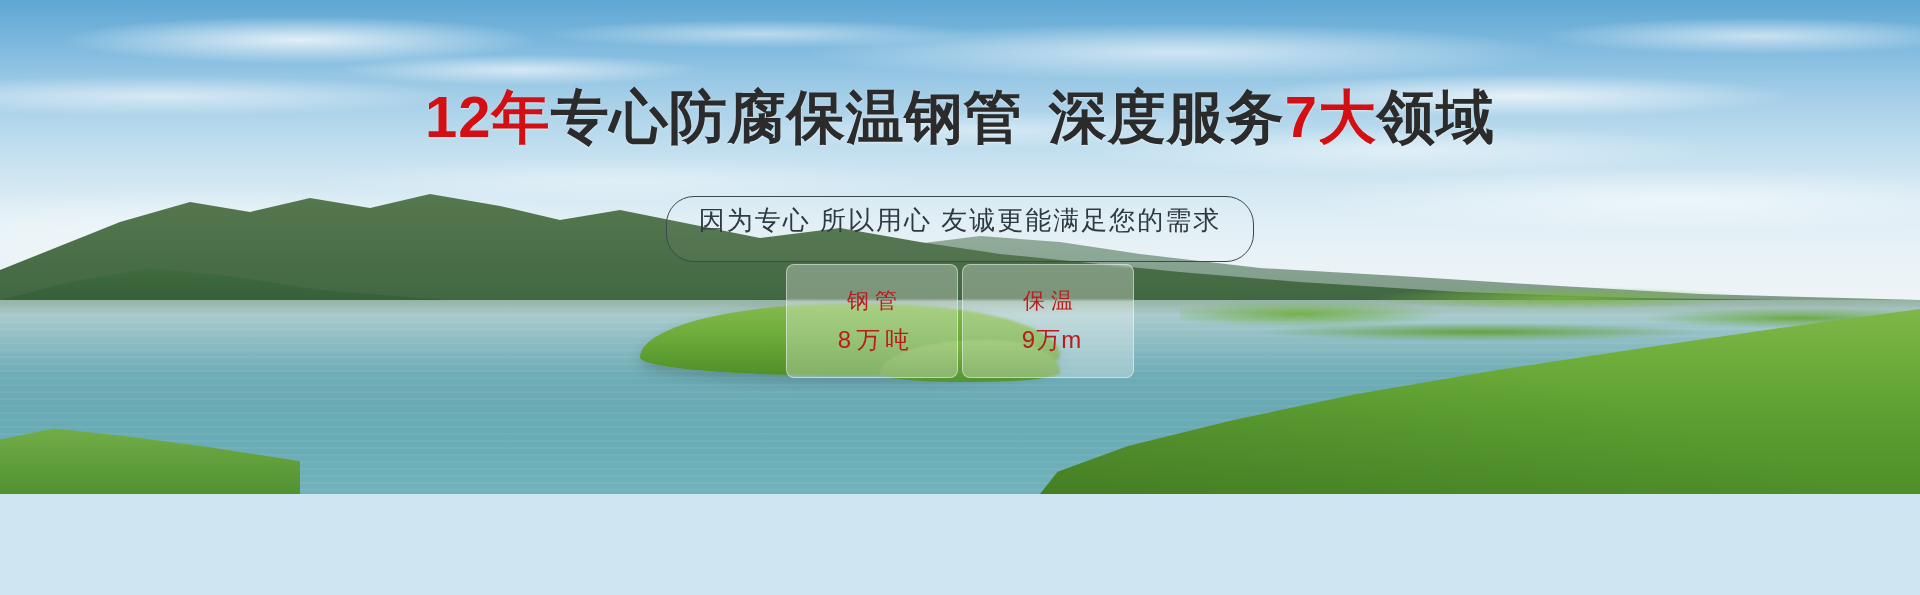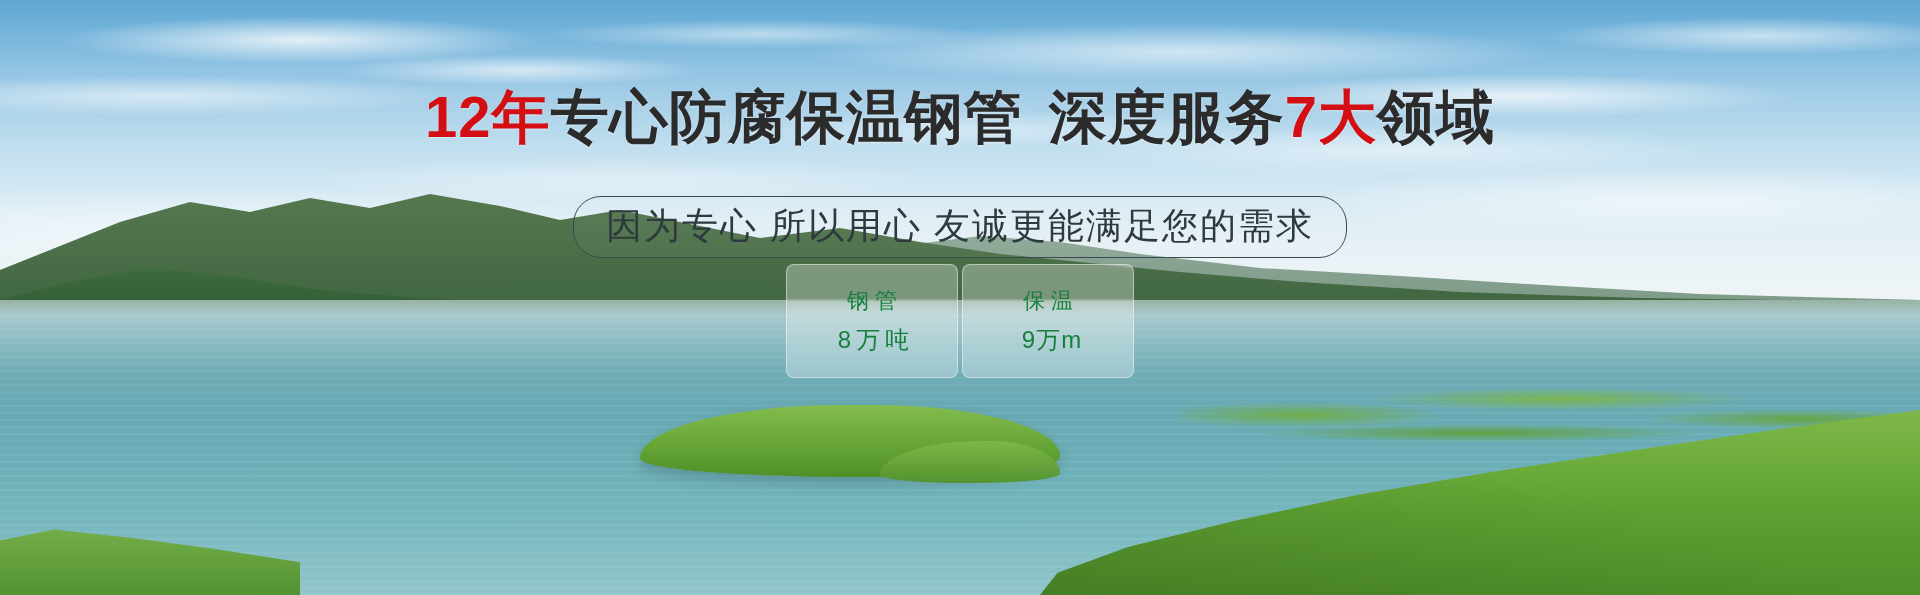--- a/index.html
+++ b/index.html
@@ -5,21 +5,21 @@
   * { margin:0; padding:0; box-sizing:border-box; }
   html,body { width:1920px; height:595px; overflow:hidden; }
   body {
     font-family:"Liberation Sans","DejaVu Sans",sans-serif;
     background:#cfe6f2;
   }
 
   
   .banner {
     position:relative;
-    width:1920px; height:595px;
+    width:1920px; height:494px;
     overflow:hidden;
   }
 
   
   .sky {
     position:absolute; left:0; top:0; width:1920px; height:330px;
     background:
       linear-gradient(180deg,
         #5fa6d4 0%,
         #73b3da 9%,
@@ -140,22 +140,22 @@
   }
   .headline .gap { display:inline-block; width:26px; }
 
   .subtitle-wrap {
     position:absolute; top:196px; left:0; width:1920px;
     display:flex; justify-content:center;
   }
   .subtitle {
     border:1.6px solid #3b4a4e;
     border-radius:28px;
-    padding:9px 32px 11px;
-    font-size:36px;
+    padding:9px 32px 26px;
+    font-size:26px;
     line-height:1.1;
     color:#2f3a3e;
     letter-spacing:2px;
     white-space:nowrap;
     background:rgba(255,255,255,.04);
   }
 
   
   .cards {
     position:absolute; top:264px; left:0; width:1920px;
@@ -164,21 +164,21 @@
   }
   .card {
     width:172px; height:114px;
     border-radius:8px;
     background:rgba(255,255,255,.30);
     border:1px solid rgba(255,255,255,.45);
     backdrop-filter:blur(1px);
     display:flex; flex-direction:column;
     align-items:center; justify-content:center;
     gap:16px;
-    color:#15803d;
+    color:#b91c1c;
   }
   .card .label {
     font-size:22px; letter-spacing:6px; text-indent:6px;
     line-height:1;
   }
   .card .value {
     font-size:24px; letter-spacing:1px; line-height:1;
     white-space:nowrap;
     margin-left:8px;
   }

